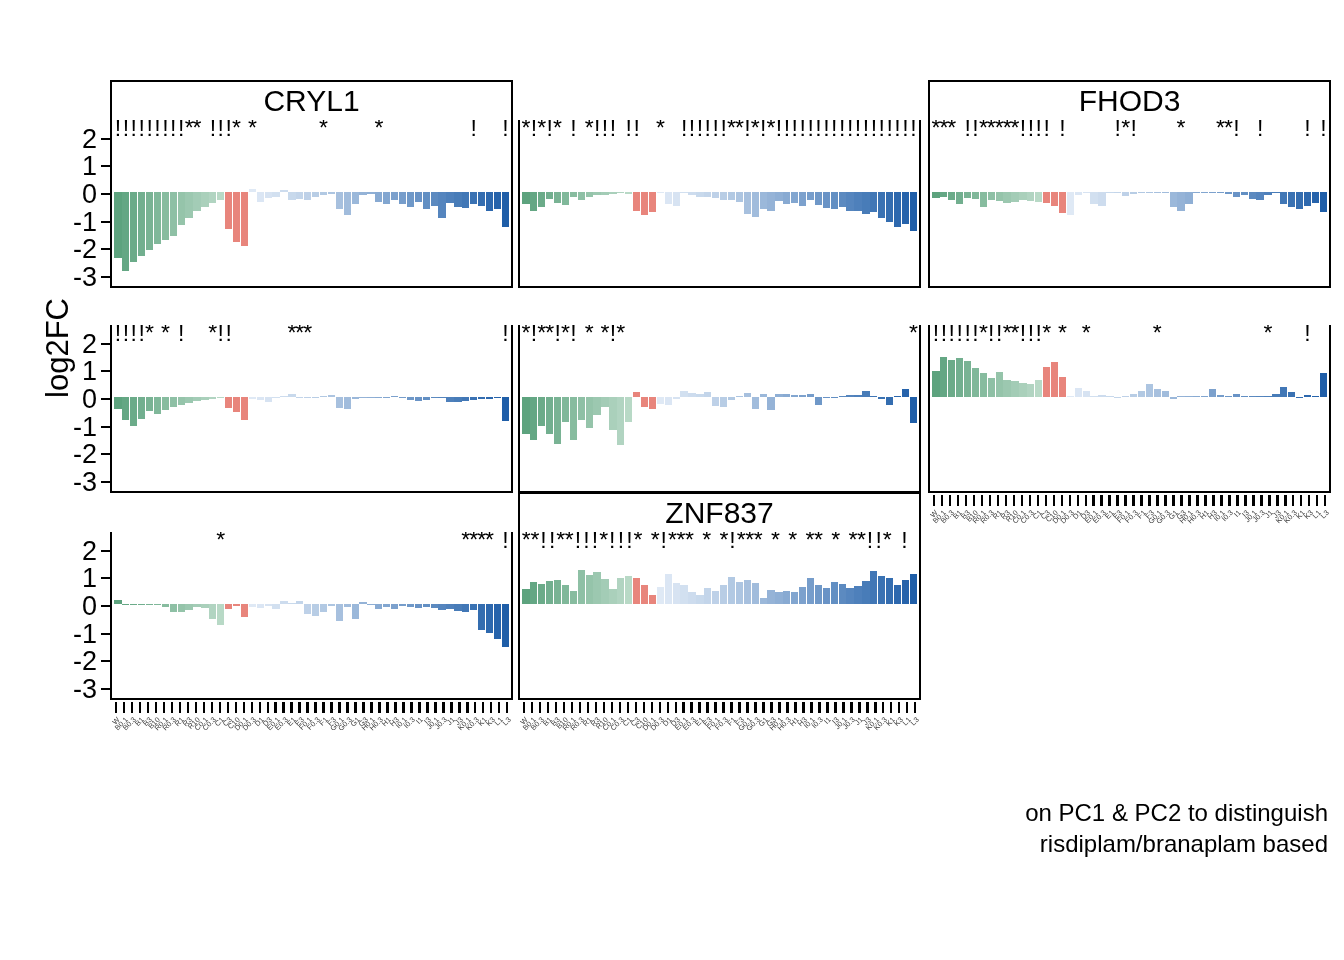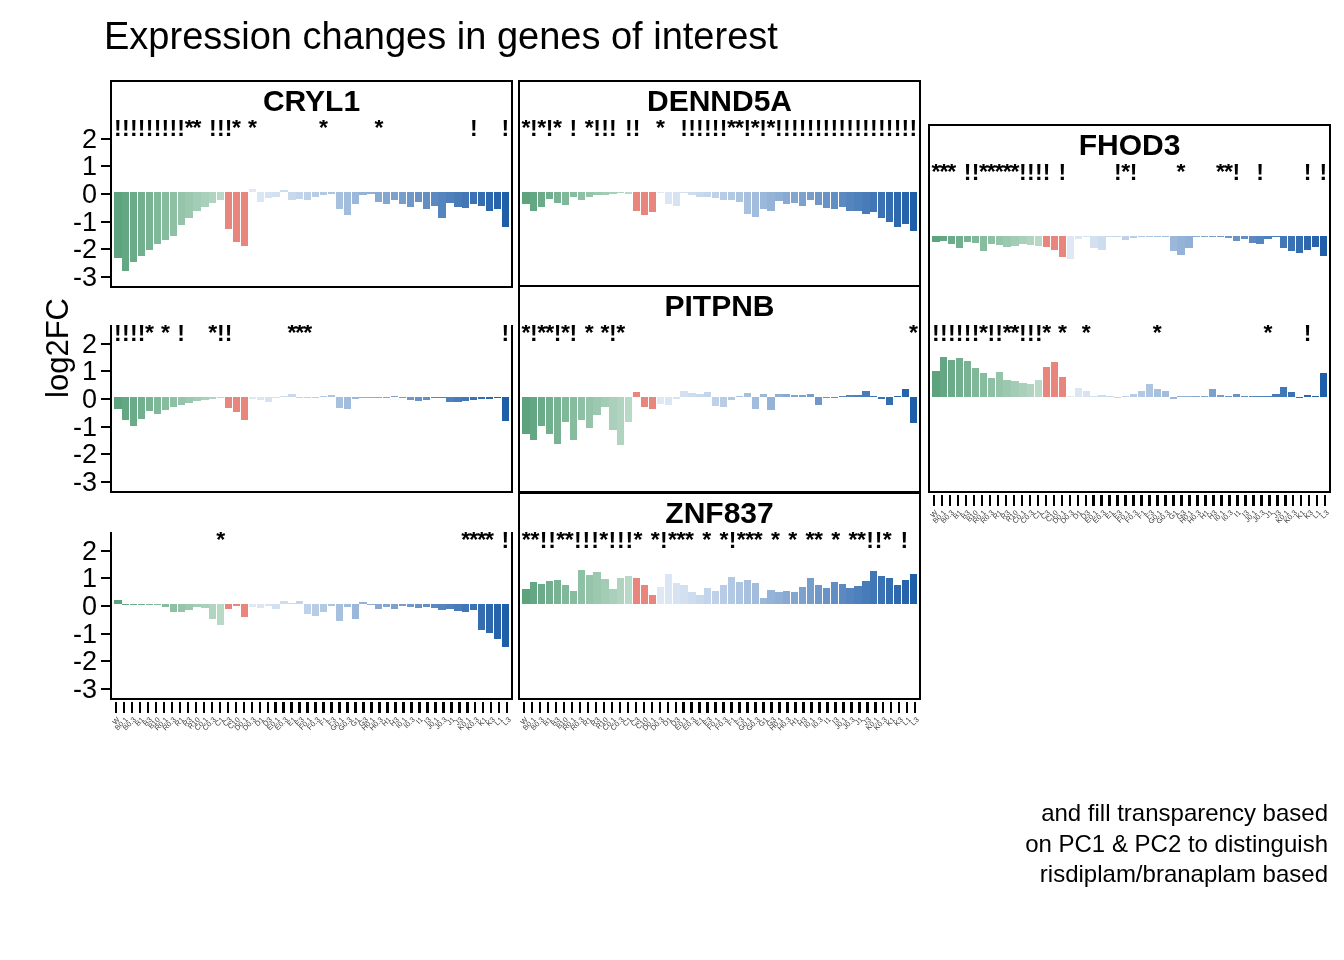--- a/index.html
+++ b/index.html
@@ -25,21 +25,21 @@
     position:absolute;left:0;top:740px;width:1344px;
     text-align:center;font-size:31px;color:#000;
   }
 
   .caption{
     position:absolute;right:16px;top:798px;width:448px;
     text-align:right;font-size:24px;line-height:30.5px;color:#000;
   }
 
   
-  .panel{position:absolute;font-weight:bold;}
+  .panel{position:absolute;}
   .strip{
     position:absolute;left:0;top:0;height:42px;width:100%;
     border:2.2px solid #000;background:#fff;
     display:flex;align-items:center;justify-content:center;
     box-sizing:border-box;
   }
   .strip-label{font-size:30px;color:#000;line-height:1;}
   .plotbox{
     position:absolute;left:0;top:40px;width:100%;
     border:2.2px solid #000;border-top:none;background:#fff;
@@ -85,21 +85,20 @@
     transform:translateX(-100%) rotate(-45deg);
     font-size:7.4px;line-height:7.4px;color:#3b3b3b;
     white-space:nowrap;letter-spacing:-0.1px;
   }
 </style>
 </head>
 <body>
 
 <div id="plot">
 
-  <div class="title">Expression changes in genes of interest</div>
 
   <div class="ylab">log2FC</div>
 
   <div id="panels">
       <div class="panel" style="left: 110px; top: 80px; width: 403px; height: 208px;">
         <div class="strip">
           <span class="strip-label">CRYL1</span>
         </div>
         <div class="plotbox" style="height: 168px;">
           <div class="bars">
@@ -342,23 +341,20 @@
             <div class="sigcell"></div>
             <div class="sigcell"></div>
             <div class="sigcell"></div>
             <div class="sigcell">
               <span class="sig">!</span>
             </div>
           </div>
         </div>
       </div>
       <div class="panel" style="left: 518px; top: 80px; width: 403px; height: 208px;">
-        <div class="strip">
-          <span class="strip-label">DENND5A</span>
-        </div>
         <div class="plotbox" style="height: 168px;">
           <div class="bars">
             <div class="barcell">
               <div class="bar" style="top: 71.9333px; height: 12.45px; background: rgb(93, 163, 126);"></div>
             </div>
             <div class="barcell">
               <div class="bar" style="top: 71.9333px; height: 19.3667px; background: rgb(100, 167, 132);"></div>
             </div>
             <div class="barcell">
               <div class="bar" style="top: 71.9333px; height: 15.2167px; background: rgb(107, 171, 137);"></div>
@@ -638,21 +634,21 @@
             </div>
             <div class="sigcell">
               <span class="sig">!</span>
             </div>
             <div class="sigcell">
               <span class="sig">!</span>
             </div>
           </div>
         </div>
       </div>
-      <div class="panel" style="left: 928px; top: 80px; width: 403px; height: 208px; margin-top: 44px;">
+      <div class="panel" style="left: 928px; top: 80px; width: 403px; height: 208px;">
         <div class="strip">
           <span class="strip-label">FHOD3</span>
         </div>
         <div class="plotbox" style="height: 168px;">
           <div class="bars">
             <div class="barcell">
               <div class="bar" style="top: 71.9333px; height: 6.08667px; background: rgb(93, 163, 126);"></div>
             </div>
             <div class="barcell">
               <div class="bar" style="top: 71.9333px; height: 5.53333px; background: rgb(100, 167, 132);"></div>
@@ -1136,23 +1132,20 @@
             <div class="sigcell"></div>
             <div class="sigcell"></div>
             <div class="sigcell"></div>
             <div class="sigcell">
               <span class="sig">!</span>
             </div>
           </div>
         </div>
       </div>
       <div class="panel" style="left: 518px; top: 285px; width: 403px; height: 208px;">
-        <div class="strip">
-          <span class="strip-label">PITPNB</span>
-        </div>
         <div class="plotbox" style="height: 168px;">
           <div class="bars">
             <div class="barcell">
               <div class="bar" style="top: 71.9333px; height: 37.35px; background: rgb(93, 163, 126);"></div>
             </div>
             <div class="barcell">
               <div class="bar" style="top: 71.9333px; height: 42.8833px; background: rgb(100, 167, 132);"></div>
             </div>
             <div class="barcell">
               <div class="bar" style="top: 71.9333px; height: 29.05px; background: rgb(107, 171, 137);"></div>
@@ -3076,17 +3069,16 @@
         <div class="xlcell">
           <span class="xlbl">L1</span>
         </div>
         <div class="xlcell">
           <span class="xlbl">L3</span>
         </div>
       </div>
     </div>
 
   <div class="caption">
-    <div>and fill transparency based</div>
     <div>on PC1 &amp; PC2 to distinguish</div>
     <div>risdiplam/branaplam based</div>
   </div>
 </div>
 
 </body></html>

